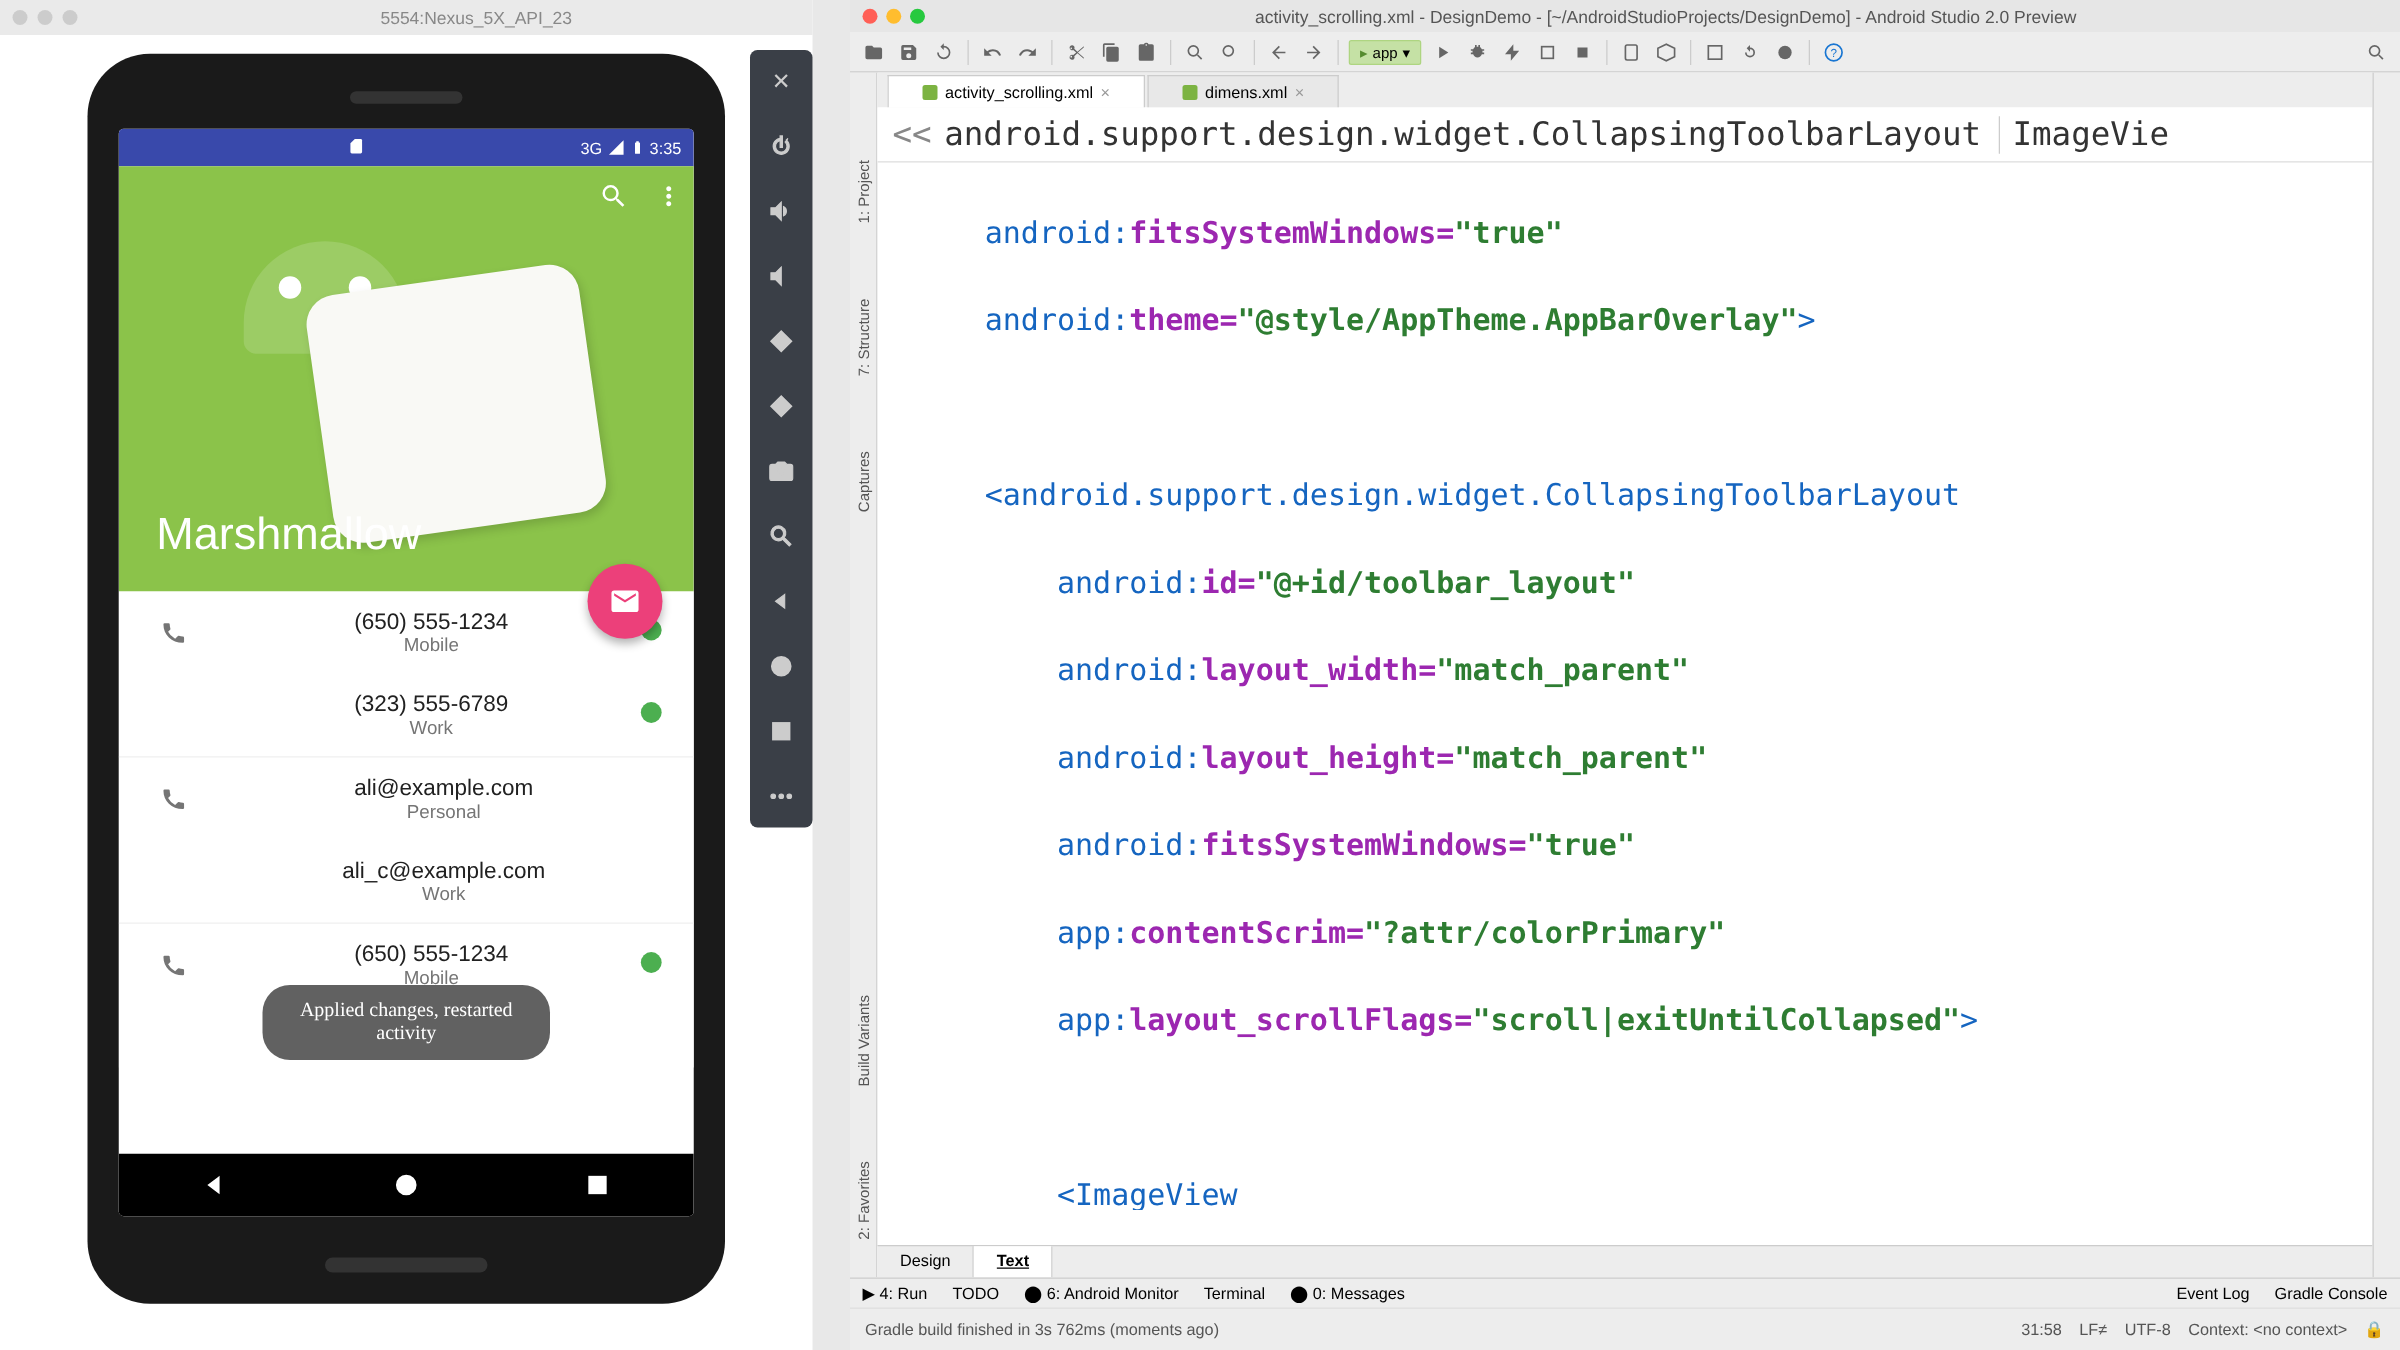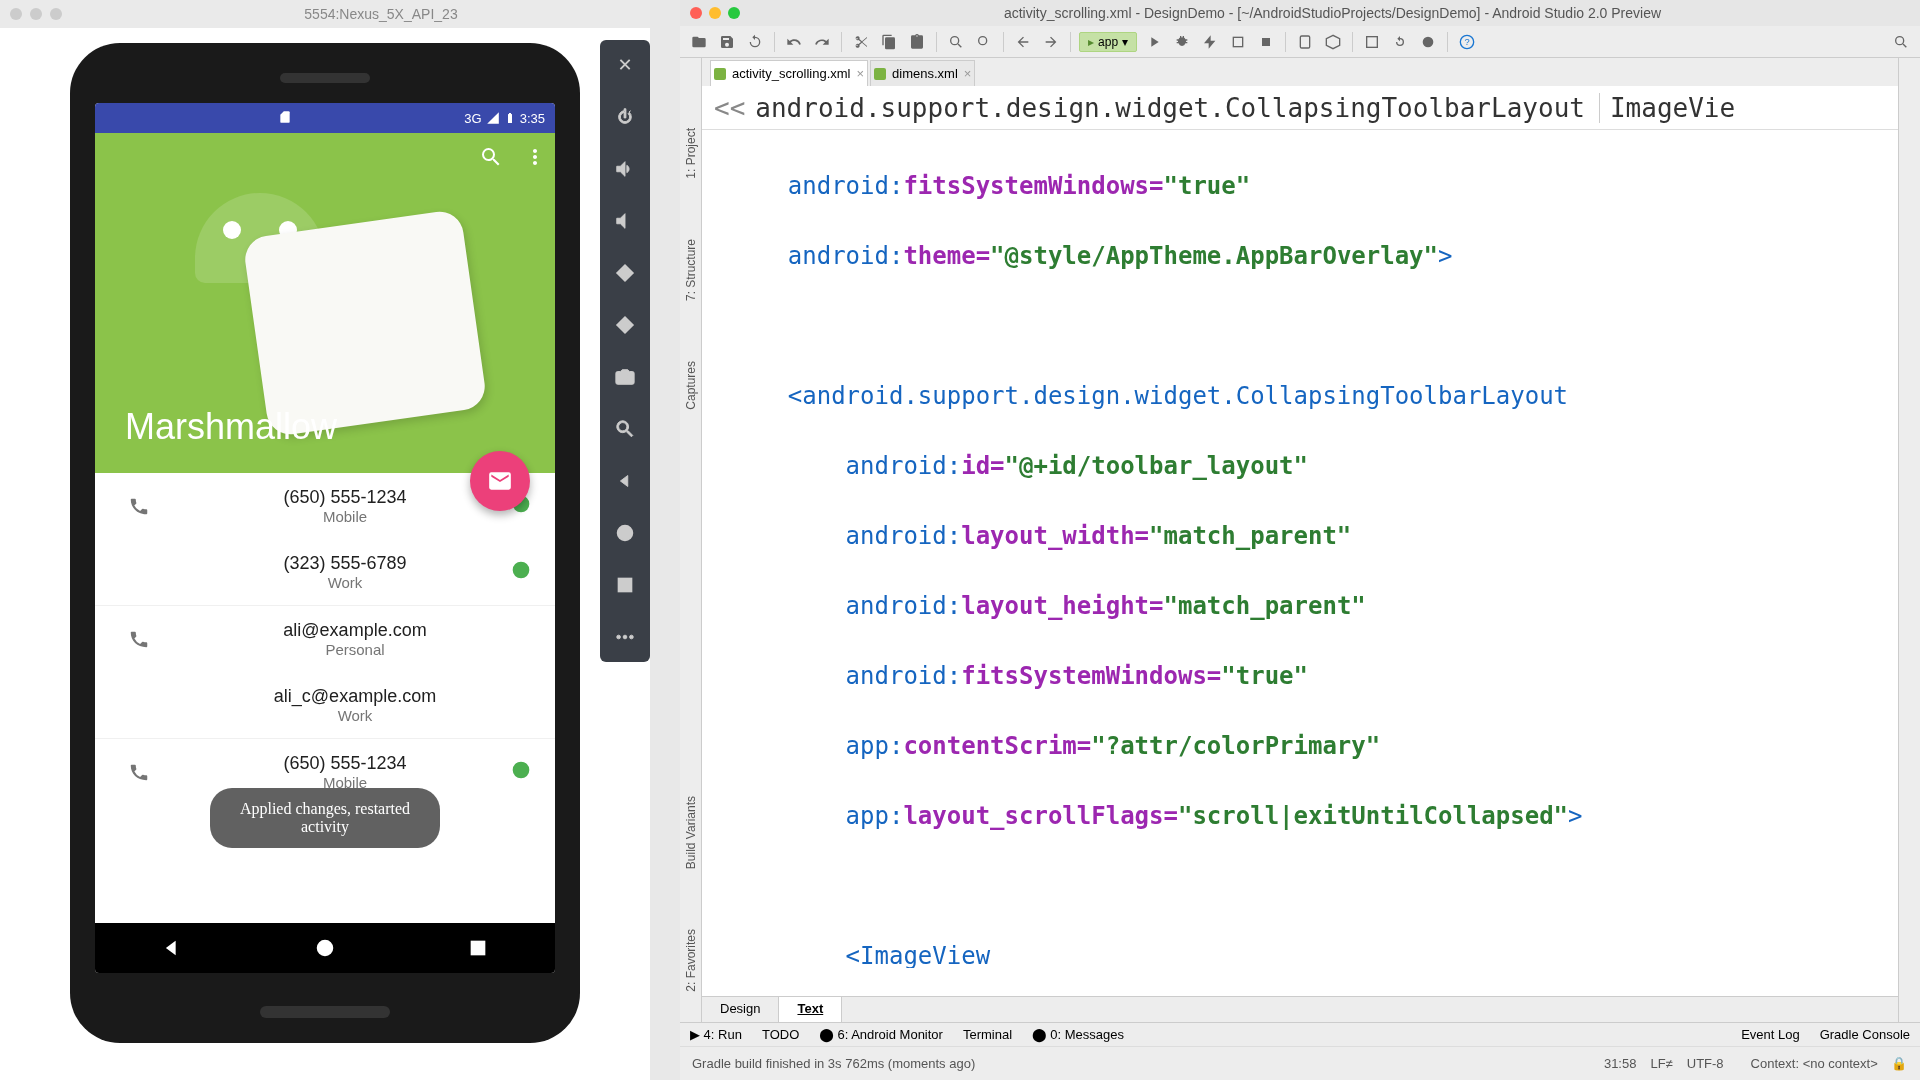--- a/index.html
+++ b/index.html
@@ -70,21 +70,21 @@
 .ide-toolbar-sep { width: 1px; height: 20px; background: #ccc; margin: 0 2px; }
 .app-dropdown { background: #c5e1a5; border: 1px solid #aed581; padding: 2px 8px; font-size: 12px; border-radius: 2px; display: flex; align-items: center; gap: 4px; }
 
 .ide-body { flex: 1; display: flex; overflow: hidden; }
 .ide-left-gutter { width: 22px; background: #ededed; border-right: 1px solid #ccc; display: flex; flex-direction: column; align-items: center; padding-top: 40px; }
 .gutter-label { writing-mode: vertical-rl; transform: rotate(180deg); font-size: 12px; color: #555; margin: 30px 0; }
 .ide-right-gutter { width: 22px; background: #ededed; border-left: 1px solid #ccc; }
 
 .editor-area { flex: 1; display: flex; flex-direction: column; background: #fff; }
 .editor-tabs { height: 28px; background: #ededed; display: flex; align-items: flex-end; padding-left: 8px; }
-.editor-tab { padding: 5px 3px; background: #fff; border: 1px solid #ccc; border-bottom: none; font-size: 13px; display: flex; align-items: center; gap: 6px; margin-right: 2px; }
+.editor-tab { padding: 5px 27px; background: #fff; border: 1px solid #ccc; border-bottom: none; font-size: 13px; display: flex; align-items: center; gap: 6px; margin-right: 2px; }
 .editor-tab.inactive { background: #e8e8e8; }
 .tab-close { color: #999; font-size: 13px; }
 .tab-icon { width: 12px; height: 12px; background: #7cb342; border-radius: 2px; }
 
 .breadcrumb { height: 44px; background: #fff; border-bottom: 1px solid #ddd; display: flex; align-items: center; padding: 0 12px; font-family: Menlo, monospace; font-size: 26px; color: #333; overflow: hidden; }
 .breadcrumb .bc-arrow { color: #888; margin-right: 10px; }
 
 .code-editor { flex: 1; font-family: Menlo, Consolas, monospace; font-size: 24px; line-height: 35px; padding: 4px 0 4px 20px; white-space: pre; overflow: hidden; position: relative; }
 .code-line { padding-left: 8px; }
 .tag { color: #1565c0; }
@@ -529,16 +529,16 @@
     <span>Event Log</span>
     <span>Gradle Console</span>
   </div>
 
   <div class="ide-status-bar">
     <span>Gradle build finished in 3s 762ms (moments ago)</span>
     <div class="spacer"></div>
     <span>31:58</span>
     <span style="margin-left:14px;">LF≠</span>
     <span style="margin-left:14px;">UTF-8</span>
-    <span style="margin-left:27px;">Context: &lt;no context&gt;</span>
+    <span style="margin-left:14px;">Context: &lt;no context&gt;</span>
     <span style="margin-left:14px;">🔒</span>
   </div>
 </div>
 
 </body></html>

